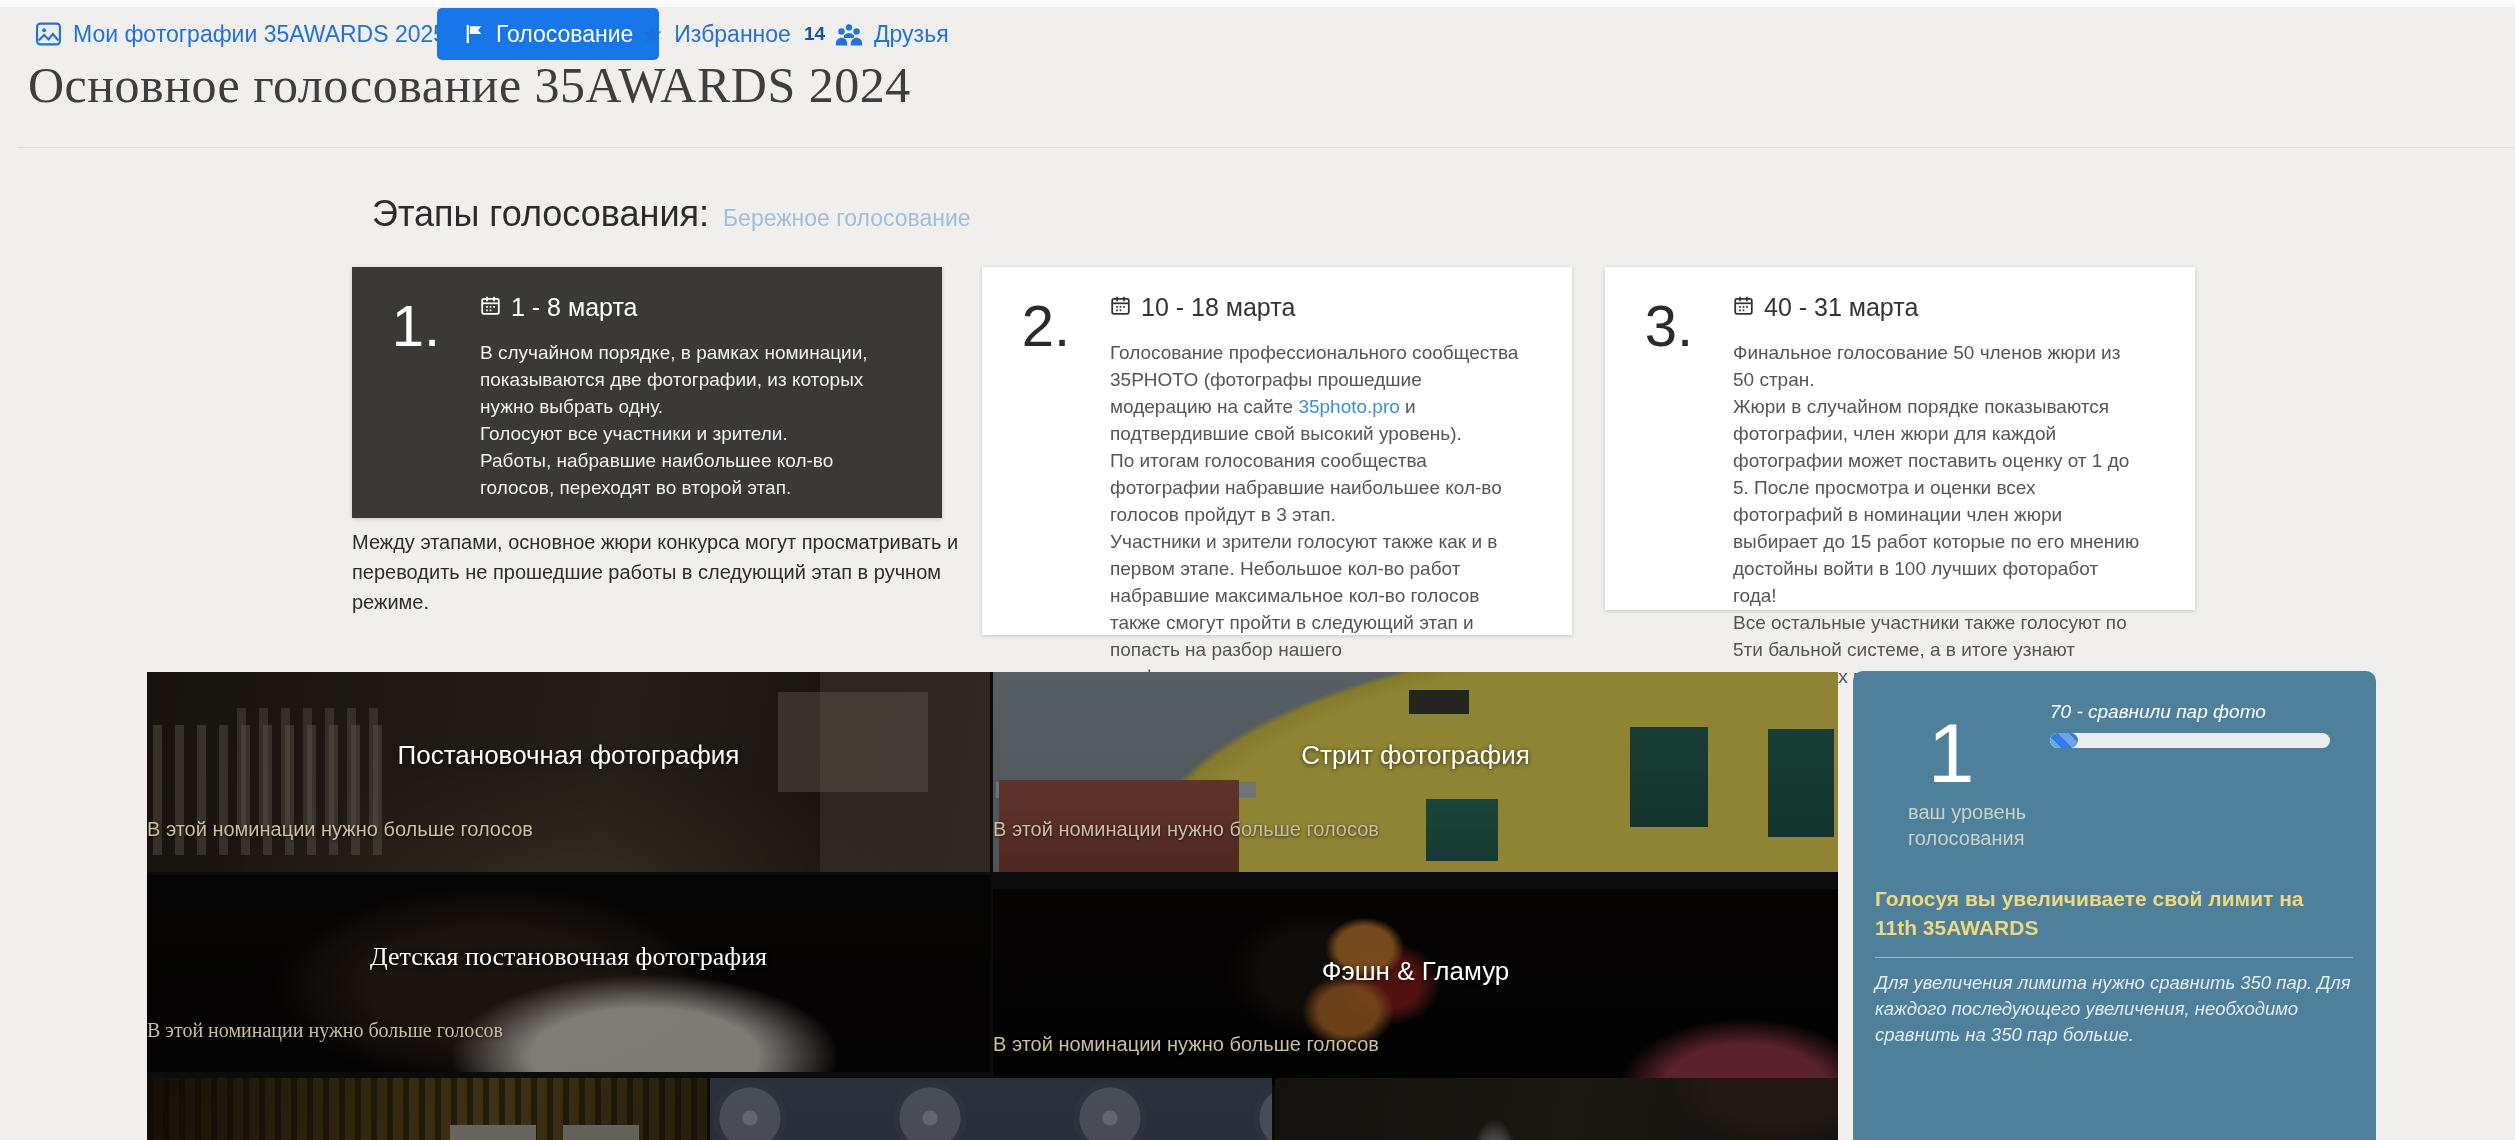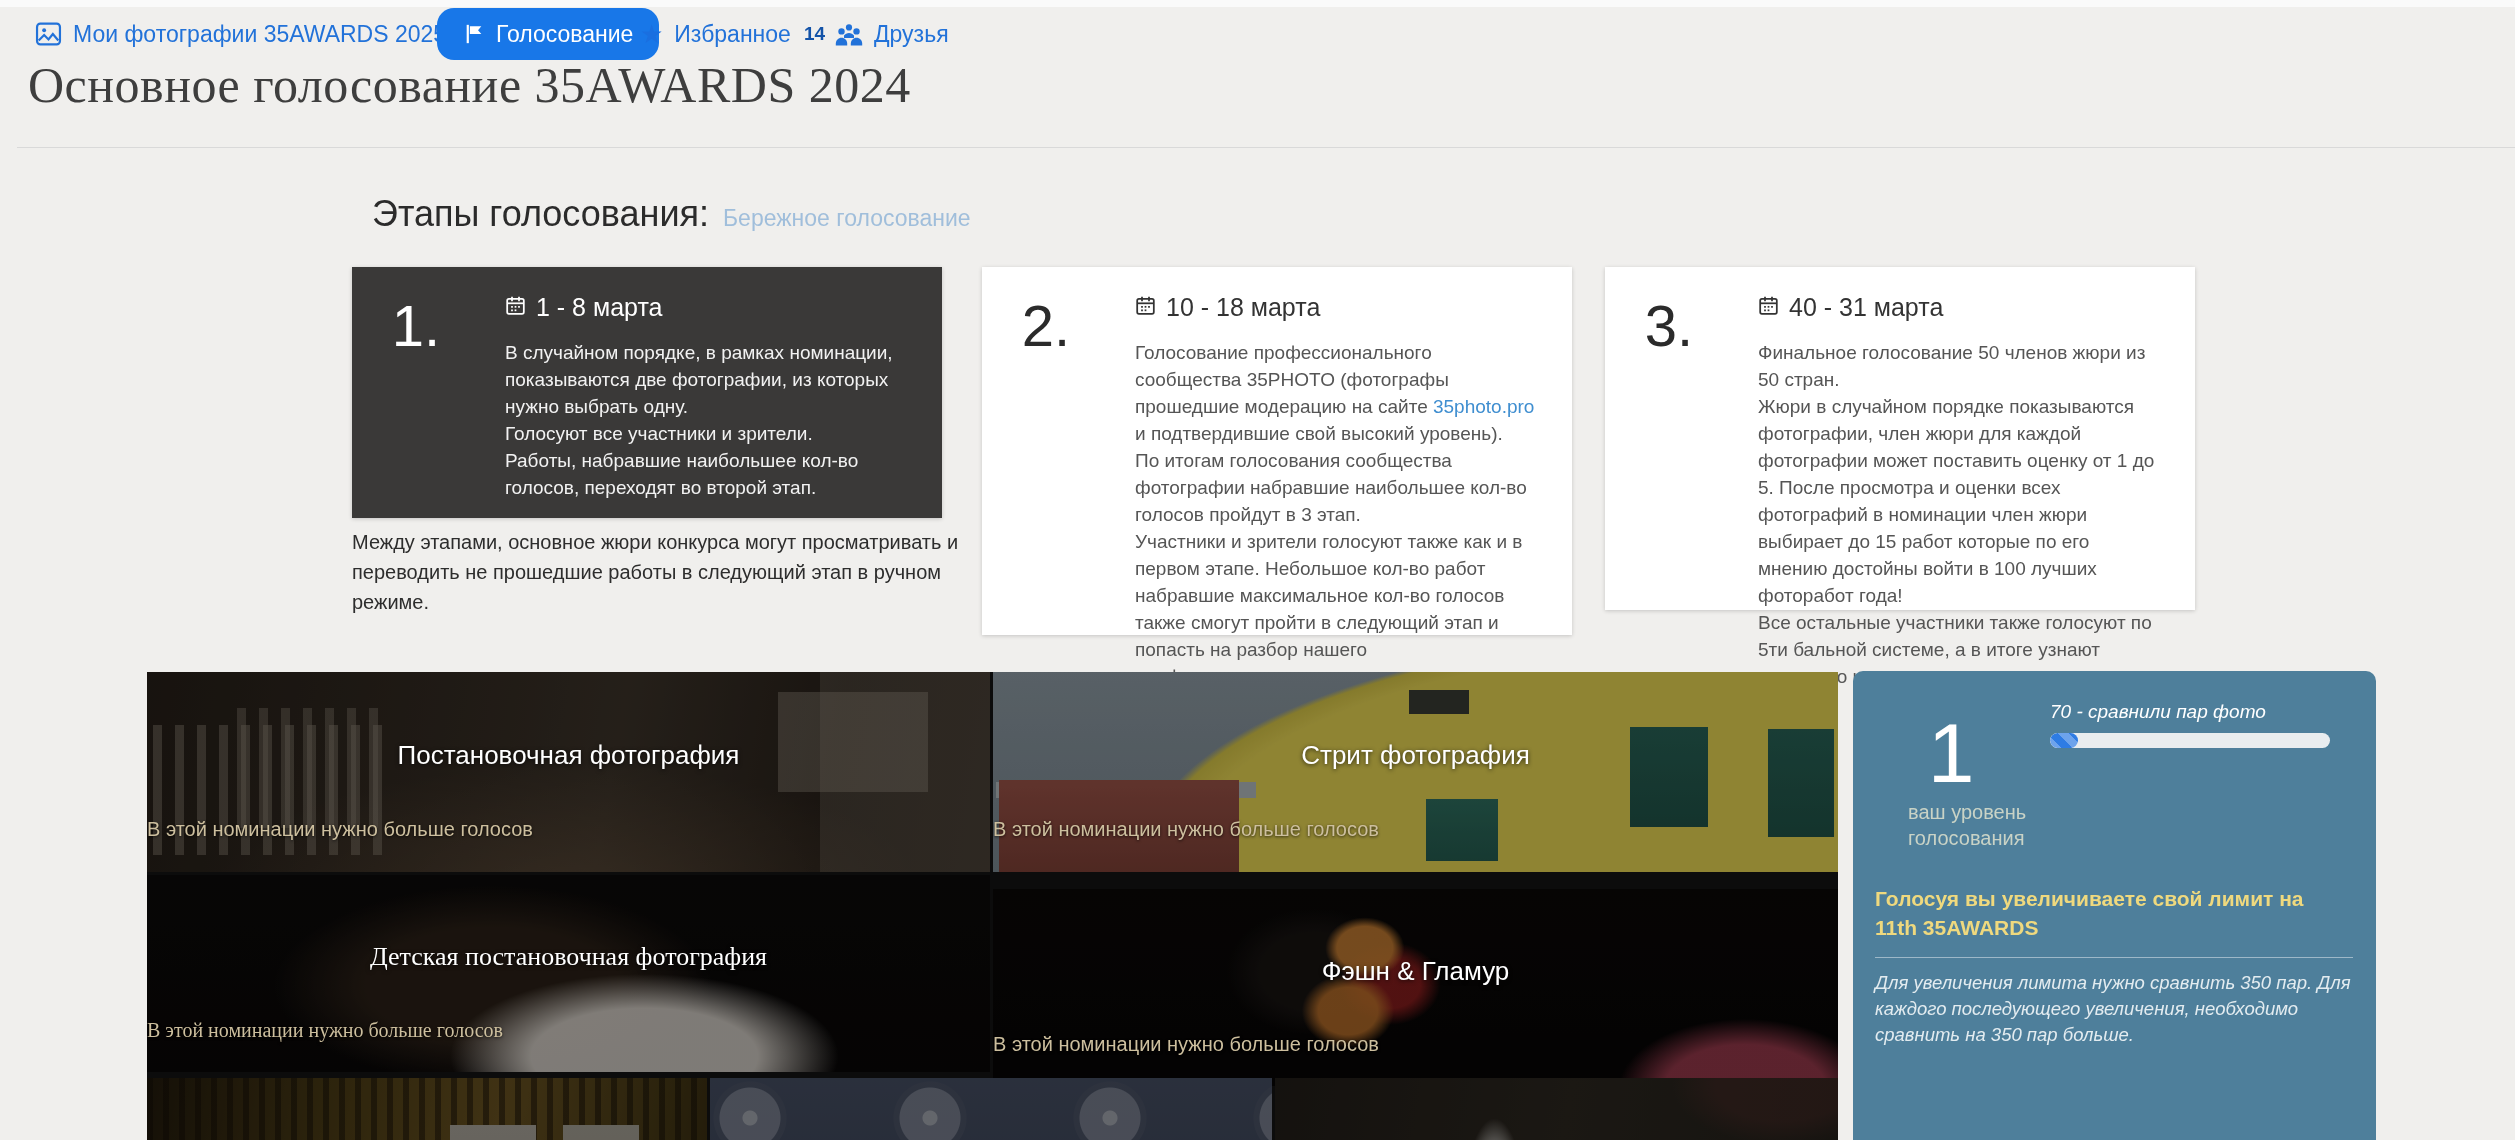--- a/index.html
+++ b/index.html
@@ -5,38 +5,38 @@
   * { margin:0; padding:0; box-sizing:border-box; }
   html,body { width:2515px; height:1140px; }
   body { font-family:"Liberation Sans","DejaVu Sans",sans-serif; background:#f0efed; overflow:hidden; }
   .page { position:relative; width:2515px; height:1140px; overflow:hidden; background:#f0efed; }
   .topstrip { position:absolute; top:0; left:0; width:100%; height:7px; background:#fafafa; }
 
   
   .tab { position:absolute; top:8px; height:52px; display:flex; align-items:center; gap:11px;
          font-size:23px; color:#2272d9; cursor:pointer; text-decoration:none; }
   .tab .badge { font-weight:bold; font-size:19px; color:#1353a8; margin-left:2px; }
-  .tab.active { background:#1877e8; color:#ffffff; padding:0 26px; border-radius:17px; }
+  .tab.active { background:#1877e8; color:#ffffff; padding:0 26px; border-radius:5px; }
   .tab .ic { display:inline-flex; align-items:center; }
   .star-glyph { font-size:26px; line-height:1; color:#1a6fe0; }
 
   
   .page-title { position:absolute; left:28px; top:56px; font-size:50px; font-weight:300; color:#3e3e3e; letter-spacing:.5px;font-family:Liberation Serif, serif; }
   .rule { position:absolute; left:17px; top:147px; width:2498px; height:1px; background:#d9d9d9; }
 
   
   .stages-head { position:absolute; left:372px; top:193px; font-size:36px; font-weight:400; color:#2b2b2b; }
   .mode-link { font-size:23px; color:#a0bedb; text-decoration:none; margin-left:14px; font-weight:400; cursor:pointer; }
 
   .stage-card { position:absolute; width:590px; background:#ffffff; box-shadow:0 1px 4px rgba(0,0,0,.18);
                 display:flex; padding:26px 34px 26px 0; }
   .stage-card.dark { background:#3a3938; color:#fff; }
   .stage-num { width:128px; text-align:center; font-size:58px; font-weight:300; line-height:1; padding-top:4px; color:#2b2b2b; flex:none; }
   .stage-card.dark .stage-num { color:#ffffff; }
-  .stage-body { flex:1; min-width:0;margin-left:25px; }
+  .stage-body { flex:1; min-width:0; }
   .stage-date { display:flex; align-items:center; gap:10px; font-size:25px; color:#333; margin-bottom:18px; }
   .stage-card.dark .stage-date { color:#fff; }
   .stage-text { font-size:19px; line-height:1.42; color:#555; white-space:pre-line; max-width:410px; }
   .stage-card.dark .stage-text { color:#f2f2f2; }
   .inline-link { color:#3f8ed0; text-decoration:none; cursor:pointer; }
   .stages-note { position:absolute; left:352px; top:527px; width:616px; font-size:20px; line-height:1.5; color:#2d2d2d; }
 
   
   .grid { position:absolute; left:147px; top:672px; width:1691px; height:603px; background:#0c0c0c; }
   .tile { position:absolute; display:block; overflow:hidden; cursor:pointer; }

